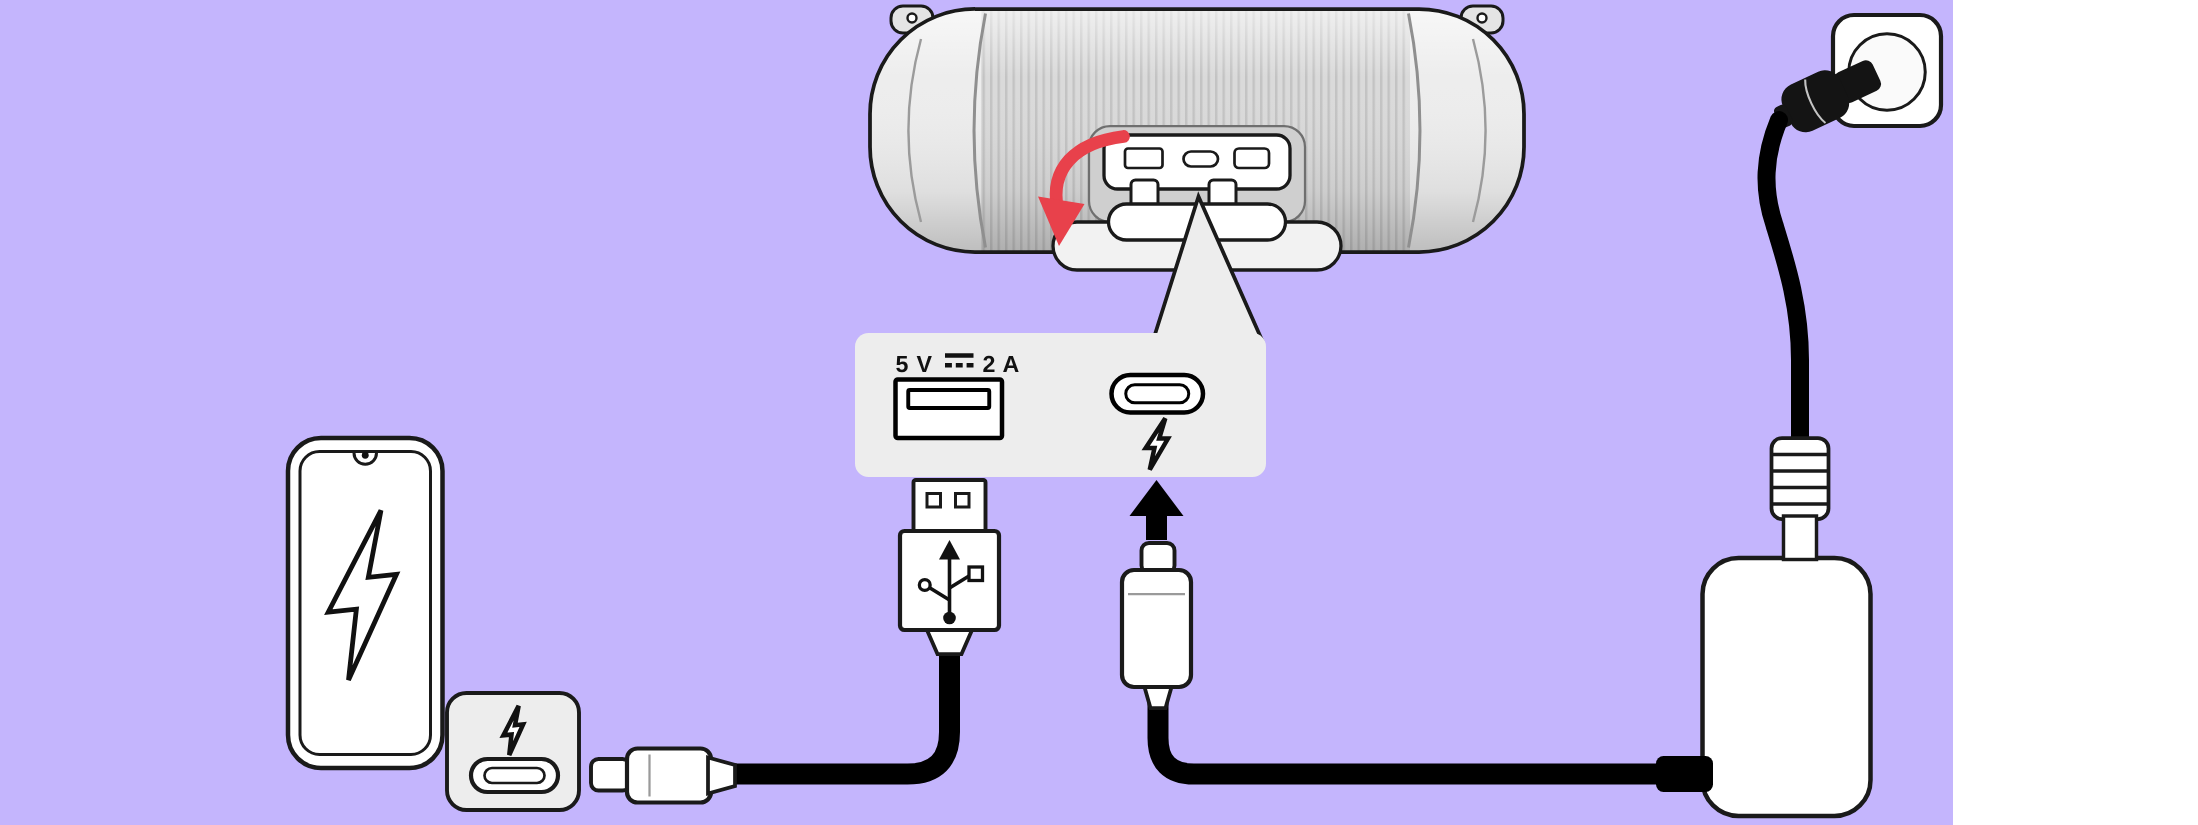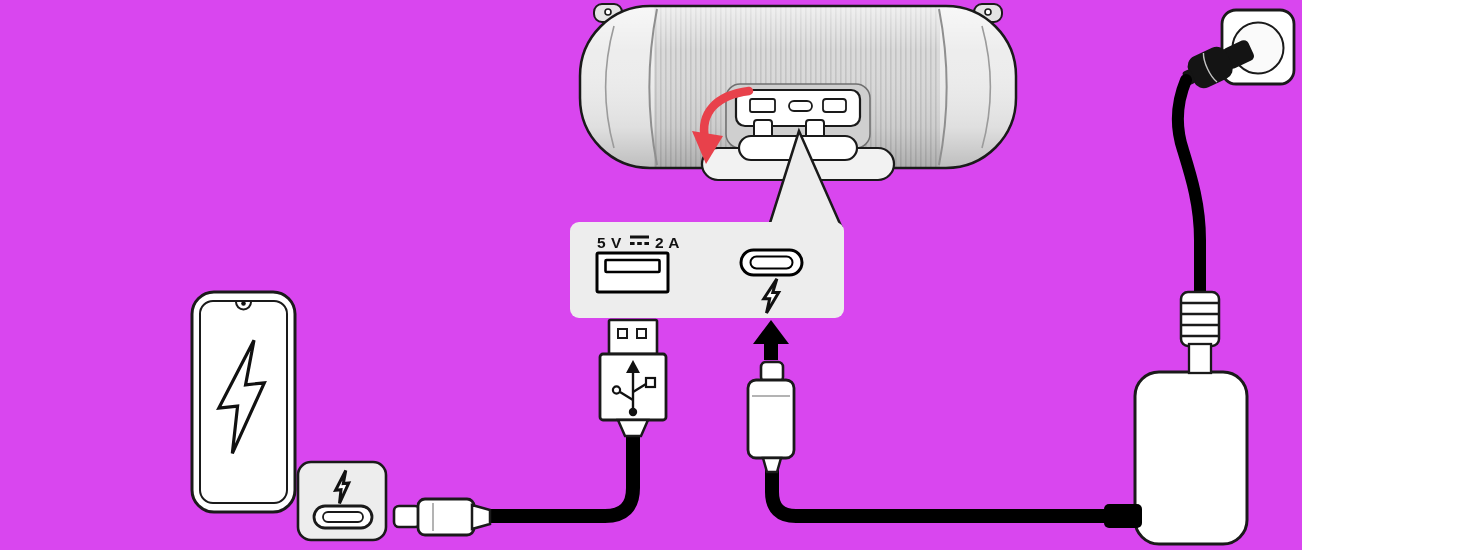--- a/index.html
+++ b/index.html
@@ -1,16 +1,16 @@
 <!DOCTYPE html>
 <html><head>
 <meta charset="utf-8">
 <style>
   html,body{margin:0;padding:0;background:#ffffff;}
-  .stage{position:relative;width:1302px;height:550px;background:#d946ef;overflow:hidden;
+  .stage{position:relative;width:1302px;height:550px;background:#c4b5fd;overflow:hidden;
          font-family:"Liberation Sans","DejaVu Sans",sans-serif;}
   .stage svg{position:absolute;left:0;top:0;display:block;}
   text.rating{font-family:"Liberation Sans","DejaVu Sans",sans-serif;font-weight:bold;
               font-size:15.5px;fill:#111;letter-spacing:.5px;}
 </style>
 </head>
 <body>
 
 <div class="stage">
 <svg width="1465" height="550" viewBox="0 0 1465 550" xmlns="http://www.w3.org/2000/svg">

